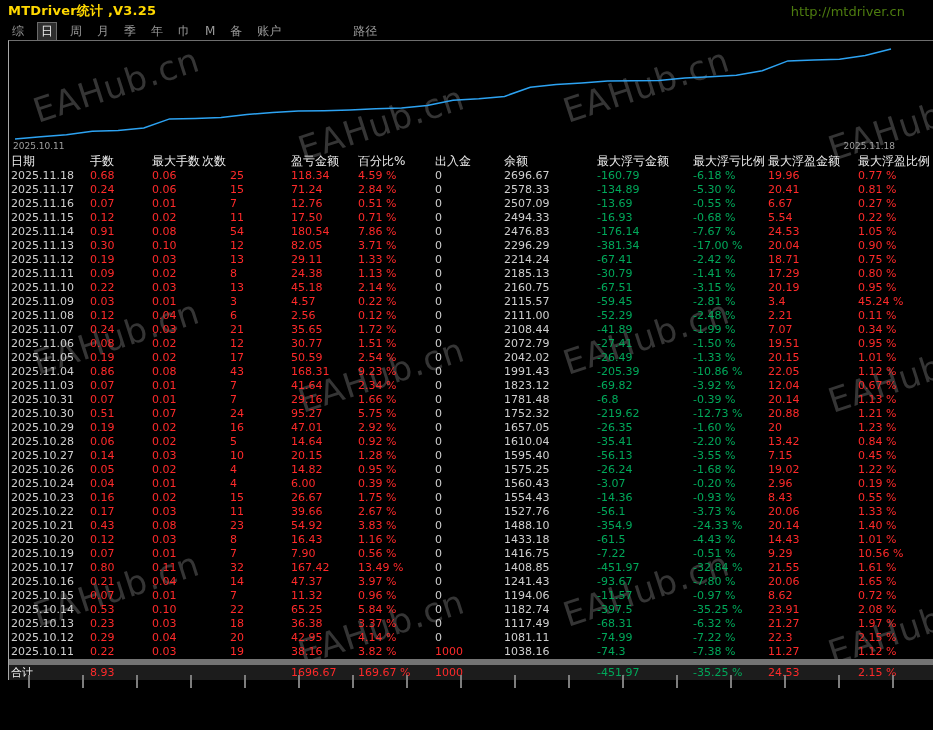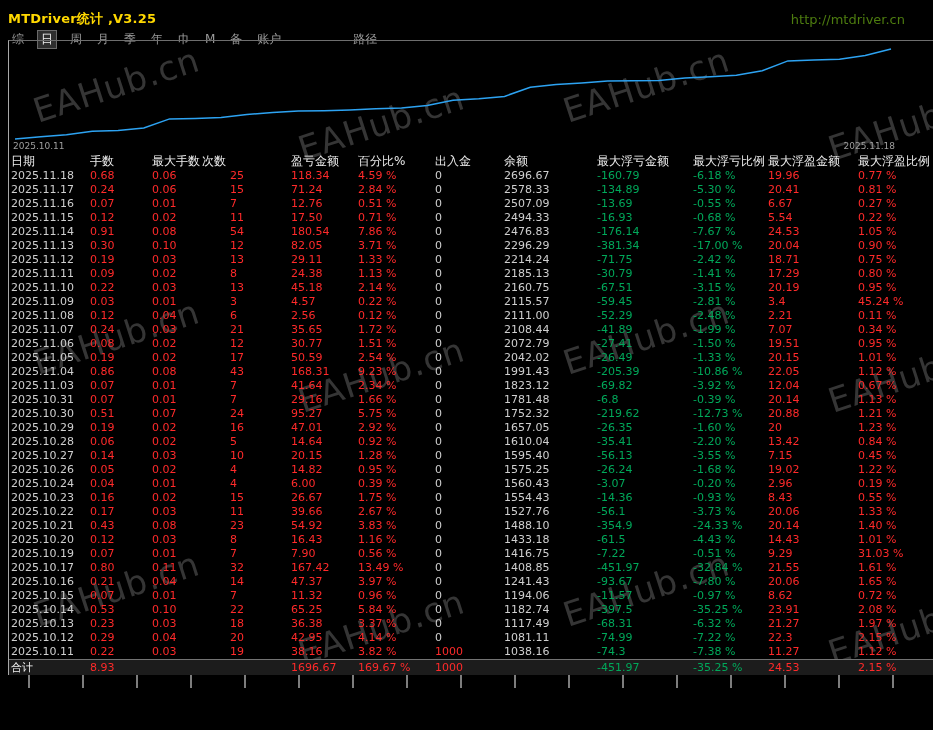--- a/index.html
+++ b/index.html
@@ -1,20 +1,20 @@
 <!DOCTYPE html>
 <html><head>
 <meta charset="utf-8">
 <style>
   html,body{margin:0;padding:0;background:#000;}
   body{width:933px;height:730px;overflow:hidden;font-family:"DejaVu Sans","Liberation Sans",sans-serif;}
   .window{position:relative;width:933px;height:730px;background:#000;overflow:hidden;}
 
   
-  .titlebar{height:22px;display:flex;align-items:center;justify-content:space-between;padding:8px 28px 0 8px;}
+  .titlebar{height:22px;display:flex;align-items:center;justify-content:space-between;padding:0 28px 0 8px;}
   .title{color:#ffd800;font-size:13px;font-weight:bold;letter-spacing:0.2px;}
   .url{color:#4d7c0f;font-size:13px;}
 
   
   .menubar{height:18px;display:flex;align-items:center;color:#9a9a9a;font-size:12px;padding-left:10px;}
   .menu-items{display:flex;gap:11px;align-items:center;}
   .menu-item{cursor:default;padding:0 2px;}
   .menu-item.active{color:#f0f0f0;background:#2e2e2e;border:1px solid #6a6a6a;padding:0 3px;}
   .path-label{margin-left:70px;color:#9a9a9a;}
 
@@ -34,21 +34,21 @@
   .table{position:relative;font-size:11px;}
   .trow{display:flex;height:14px;line-height:14px;white-space:nowrap;}
   .trow.header{height:16px;line-height:16px;font-size:12px;}
   .trow.header .cell{color:#ececec;}
   .cell{flex:0 0 auto;padding-left:2px;overflow:visible;}
   .c0{width:77px;} .c1{width:60px;} .c2{width:48px;} .c3{width:87px;}
   .c4{width:65px;} .c5{width:75px;} .c6{width:67px;} .c7{width:91px;}
   .c8{width:94px;} .c9{width:73px;} .c10{width:88px;} .c11{flex:1 1 auto;width:auto;}
   .trow.data .c3{padding-left:30px;width:59px;}
   .c-red{color:#ff2a2a;} .c-green{color:#00a85a;} .c-gray{color:#cfcfcf;} .c-white{color:#f2f2f2;}
-  .trow.total{height:15px;line-height:15px;background:#1c1c1c;border-top:1px solid #737373;}
+  .trow.total{height:15px;line-height:15px;background:#1c1c1c;border-top:6px solid #737373;}
 
   
   .ticks{position:absolute;top:674px;left:8px;width:925px;height:16px;z-index:1;}
   .tick{position:absolute;top:1px;width:2px;height:13px;background:#7d7d7d;}
 </style>
 </head>
 <body>
 
 <div class="window">
 
@@ -197,21 +197,21 @@
         </div>
         <div class="trow data">
           <span class="cell c0 c-gray">2025.11.12</span>
           <span class="cell c1 c-red">0.19</span>
           <span class="cell c2 c-red">0.03</span>
           <span class="cell c3 c-red">13</span>
           <span class="cell c4 c-red">29.11</span>
           <span class="cell c5 c-red">1.33 %</span>
           <span class="cell c6 c-gray">0</span>
           <span class="cell c7 c-gray">2214.24</span>
-          <span class="cell c8 c-green">-71.75</span>
+          <span class="cell c8 c-green">-67.41</span>
           <span class="cell c9 c-green">-2.42 %</span>
           <span class="cell c10 c-red">18.71</span>
           <span class="cell c11 c-red">0.75 %</span>
         </div>
         <div class="trow data">
           <span class="cell c0 c-gray">2025.11.11</span>
           <span class="cell c1 c-red">0.09</span>
           <span class="cell c2 c-red">0.02</span>
           <span class="cell c3 c-red">8</span>
           <span class="cell c4 c-red">24.38</span>
@@ -494,21 +494,21 @@
           <span class="cell c1 c-red">0.07</span>
           <span class="cell c2 c-red">0.01</span>
           <span class="cell c3 c-red">7</span>
           <span class="cell c4 c-red">7.90</span>
           <span class="cell c5 c-red">0.56 %</span>
           <span class="cell c6 c-gray">0</span>
           <span class="cell c7 c-gray">1416.75</span>
           <span class="cell c8 c-green">-7.22</span>
           <span class="cell c9 c-green">-0.51 %</span>
           <span class="cell c10 c-red">9.29</span>
-          <span class="cell c11 c-red">31.03 %</span>
+          <span class="cell c11 c-red">10.56 %</span>
         </div>
         <div class="trow data">
           <span class="cell c0 c-gray">2025.10.17</span>
           <span class="cell c1 c-red">0.80</span>
           <span class="cell c2 c-red">0.11</span>
           <span class="cell c3 c-red">32</span>
           <span class="cell c4 c-red">167.42</span>
           <span class="cell c5 c-red">13.49 %</span>
           <span class="cell c6 c-gray">0</span>
           <span class="cell c7 c-gray">1408.85</span>

